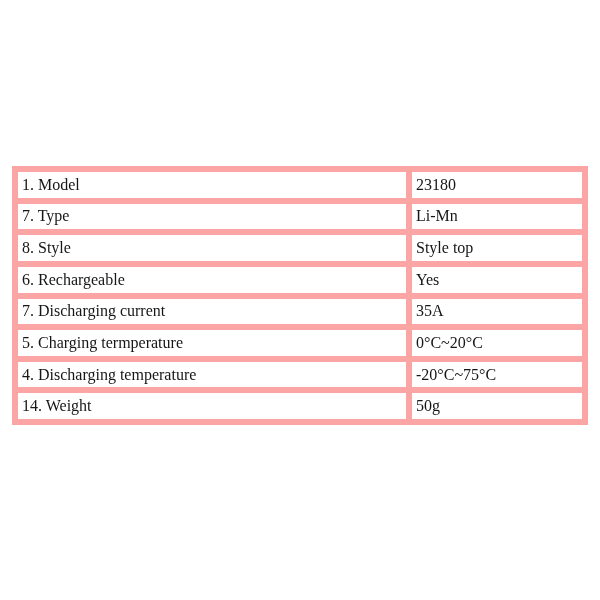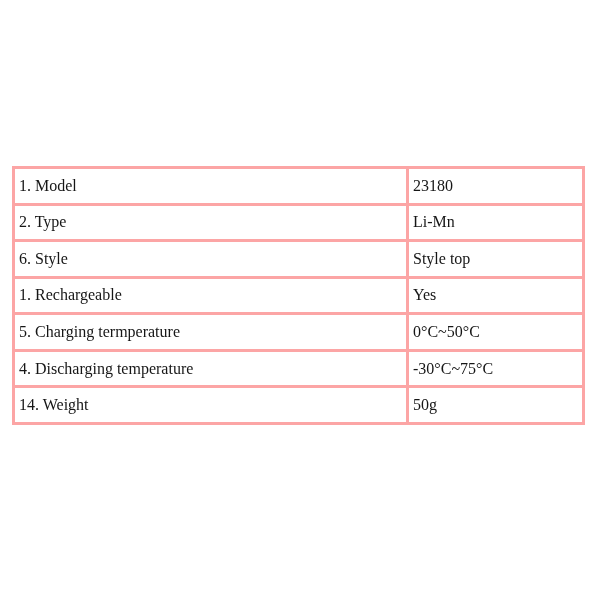--- a/index.html
+++ b/index.html
@@ -23,21 +23,21 @@
   }
   table.spec-table {
     width: 100%;
     height: 100%;
     border-collapse: collapse;
     table-layout: fixed;
     font-size: 16px;
     color: #161616;
   }
   table.spec-table td {
-    border: 3px solid #fca5a5;
+    border: 6px solid #fca5a5;
     padding: 1px 3px 1px 4px;
     vertical-align: middle;
     line-height: 20px;
     white-space: nowrap;
     overflow: hidden;
   }
   table.spec-table col.label-col { width: 394px; }
   table.spec-table col.value-col { width: 176px; }
 </style>
 </head>
@@ -48,38 +48,42 @@
     <colgroup>
       <col class="label-col">
       <col class="value-col">
     </colgroup>
     <tbody>
         <tr>
           <td>1. Model</td>
           <td>23180</td>
         </tr>
         <tr>
-          <td>2. Type</td>
+          <td>7. Type</td>
           <td>Li-Mn</td>
         </tr>
         <tr>
-          <td>6. Style</td>
+          <td>8. Style</td>
           <td>Style top</td>
         </tr>
         <tr>
-          <td>1. Rechargeable</td>
+          <td>6. Rechargeable</td>
           <td>Yes</td>
         </tr>
         <tr>
+          <td>7. Discharging current</td>
+          <td>35A</td>
+        </tr>
+        <tr>
           <td>5. Charging termperature</td>
-          <td>0°C~50°C</td>
+          <td>0°C~20°C</td>
         </tr>
         <tr>
           <td>4. Discharging temperature</td>
-          <td>-30°C~75°C</td>
+          <td>-20°C~75°C</td>
         </tr>
         <tr>
           <td>14. Weight</td>
           <td>50g</td>
         </tr>
       </tbody>
   </table>
 </div>
 
 </body></html>

